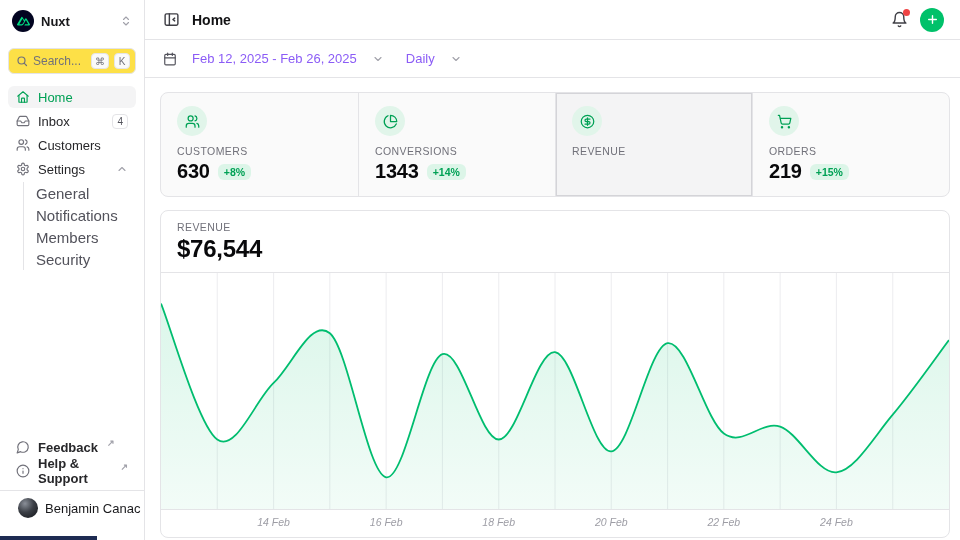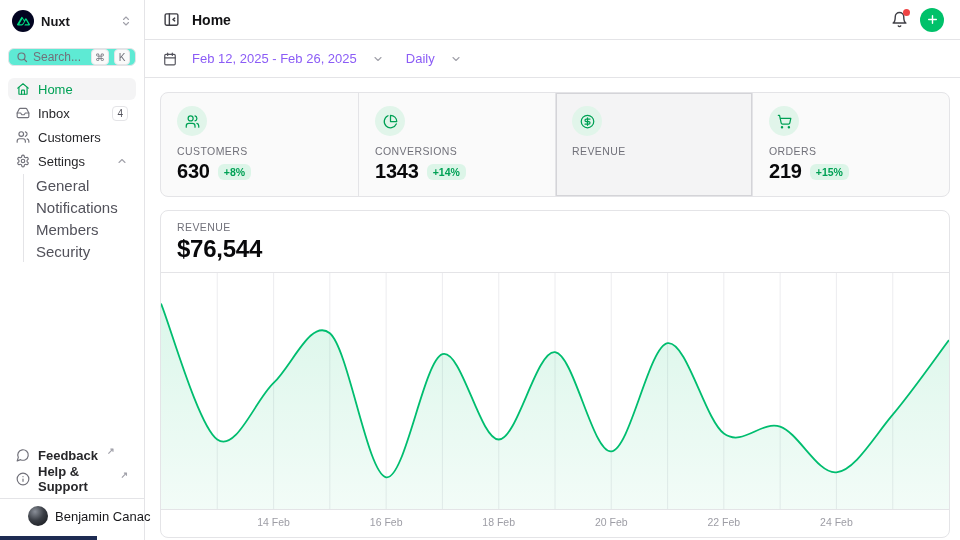--- a/index.html
+++ b/index.html
@@ -18,24 +18,24 @@
     border-right:1px solid #e4e4e7;
     display:flex; flex-direction:column;
     padding:8px;
   }
   .ws-row { display:flex; align-items:center; gap:7px; padding:2px 4px; height:26px; cursor:pointer; border-radius:6px; }
   .nuxt-logo { width:22px; height:22px; border-radius:50%; background:#020420; display:flex; align-items:center; justify-content:center; flex:none; }
   .ws-name { font-size:13px; font-weight:600; color:#18181b; flex:1; }
   .sel-icon { color:#a1a1aa; }
 
   .search-box {
-    margin-top:14px; height:18px;
+    margin-top:14px; height:26px;
     border:1px solid #e4e4e7; border-radius:6px;
     display:flex; align-items:center; gap:5px;
-    padding:0 5px 0 7px; background:#5eead4; cursor:pointer;
+    padding:0 5px 0 7px; background:#fde047; cursor:pointer;
   }
   .search-box .ph { flex:1; color:#71717a; font-size:12px; }
   kbd {
     font-family:"Liberation Sans", sans-serif;
     font-size:10px; color:#71717a;
     border:1px solid #e4e4e7; border-radius:4px; background:#fafafa;
     min-width:16px; height:16px; display:inline-flex; align-items:center; justify-content:center; padding:0 3px;
   }
 
   nav { margin-top:12px; display:flex; flex-direction:column; gap:2px; }
@@ -56,22 +56,22 @@
   .nav-children { margin-left:15px; border-left:1px solid #e4e4e7; display:flex; flex-direction:column; }
   .nav-child {
     display:flex; align-items:center; height:22px; padding-left:12px;
     color:#52525b; cursor:pointer; text-decoration:none; font-size:15px; border-radius:6px;
   }
   .grow { flex:1; }
 
   .foot-links { display:flex; flex-direction:column; gap:2px;font-weight:bold; }
   .ext-arrow { font-size:9px; color:#a1a1aa; margin-left:1px; transform:translateY(-4px); }
   .user-bar {
-    border-top:1px solid #e4e4e7; margin:8px -8px 4px;
-    padding:7px 28px 2px;
+    border-top:1px solid #e4e4e7; margin:8px -8px 12px;
+    padding:7px 18px 2px;
   }
   .user-row { display:flex; align-items:center; gap:7px; cursor:pointer; }
   .avatar {
     width:20px; height:20px; border-radius:50%; flex:none;
     background:radial-gradient(circle at 35% 28%, #8a8f98 0%, #3b3f46 45%, #0f1115 100%);
   }
   .user-name { font-size:13px; font-weight:500; color:#18181b; flex:1; white-space:nowrap; }
 
   
   main { flex:1; display:flex; flex-direction:column; min-width:0; }
@@ -128,21 +128,21 @@
   
   .chart-card {
     margin-top:13px; border:1px solid #e4e4e7; border-radius:8px;
     height:328px; display:flex; flex-direction:column; background:#fff; overflow:hidden;
   }
   .chart-head { padding:10px 16px 9px; }
   .chart-label { font-size:10.5px; letter-spacing:.04em; color:#71717a; font-weight:500; }
   .chart-value { font-size:24px; font-weight:700; color:#09090b; margin-top:2px; letter-spacing:-.01em; }
   .plot { position:relative; height:238px; border-top:1px solid #e4e4e7; border-bottom:1px solid #e4e4e7; }
   .plot svg { position:absolute; inset:0; width:100%; height:100%; }
-  .axis { position:relative; flex:1; }
+  .axis { position:relative; flex:1;font-style:italic; }
   .tick {
     position:absolute; top:6px; transform:translateX(-50%);
     font-size:10.5px; color:#9d9da5; white-space:nowrap;
   }
 
   .artifact { position:absolute; left:0; bottom:0; width:97px; height:4px; background:#1e2b52; }
 </style>
 </head>
 <body>
 

